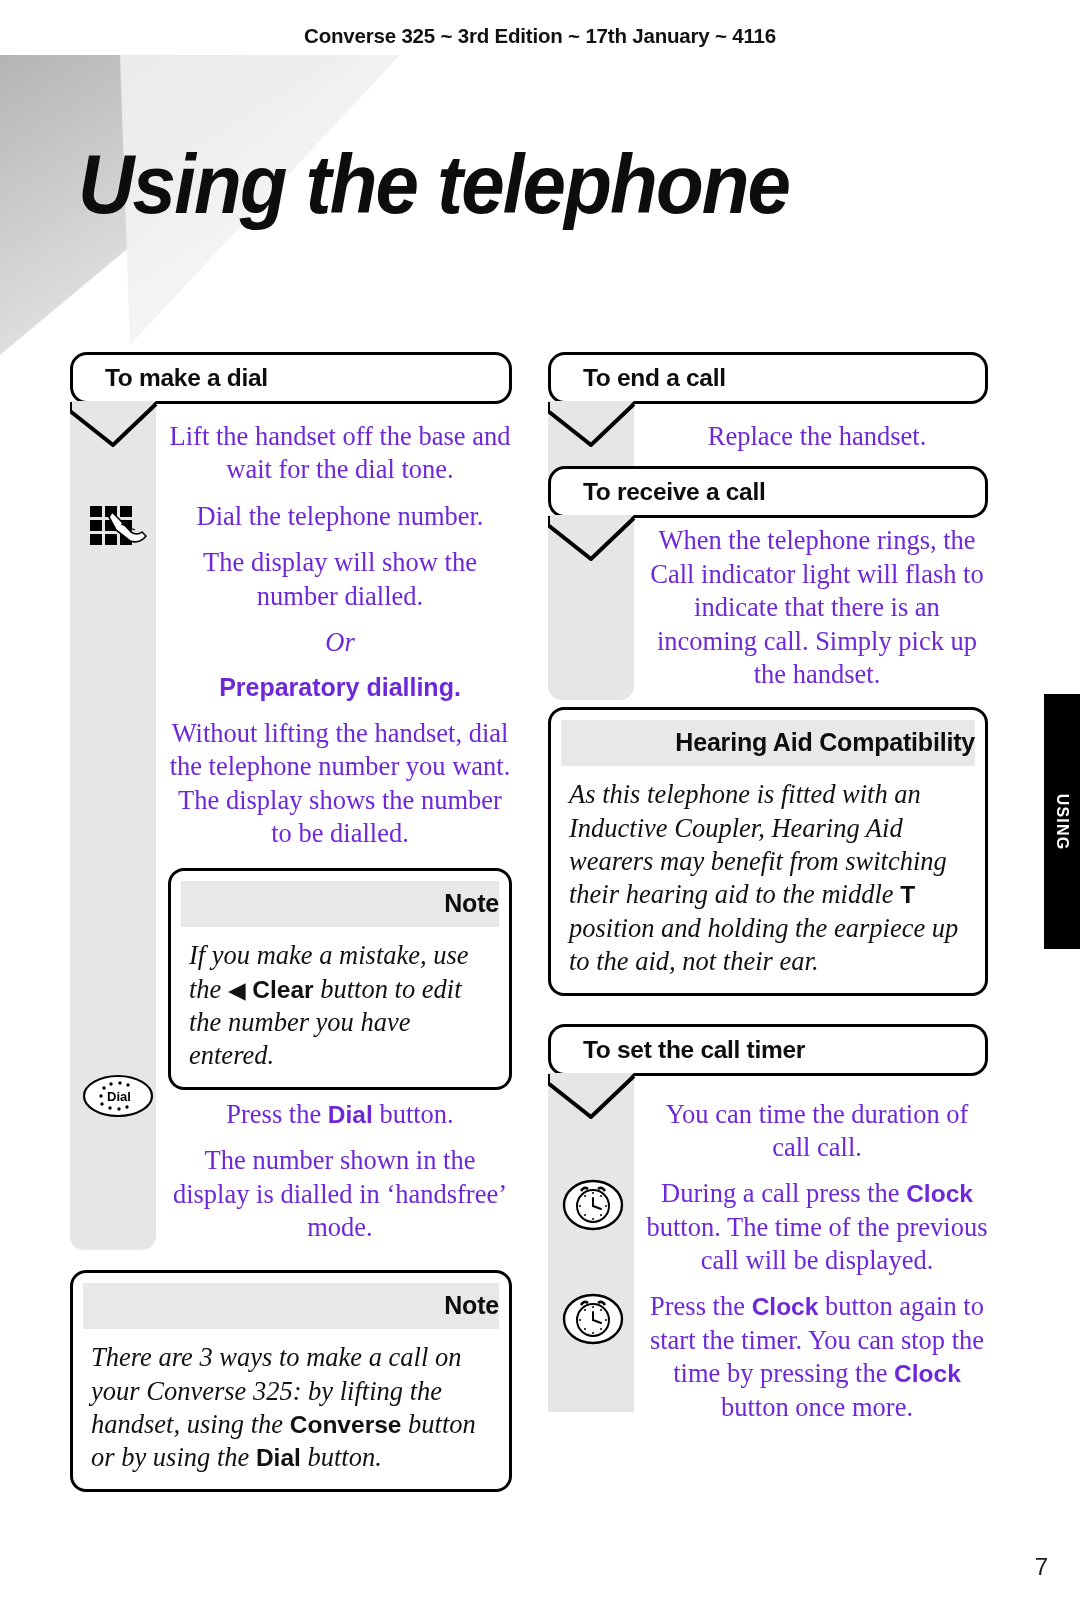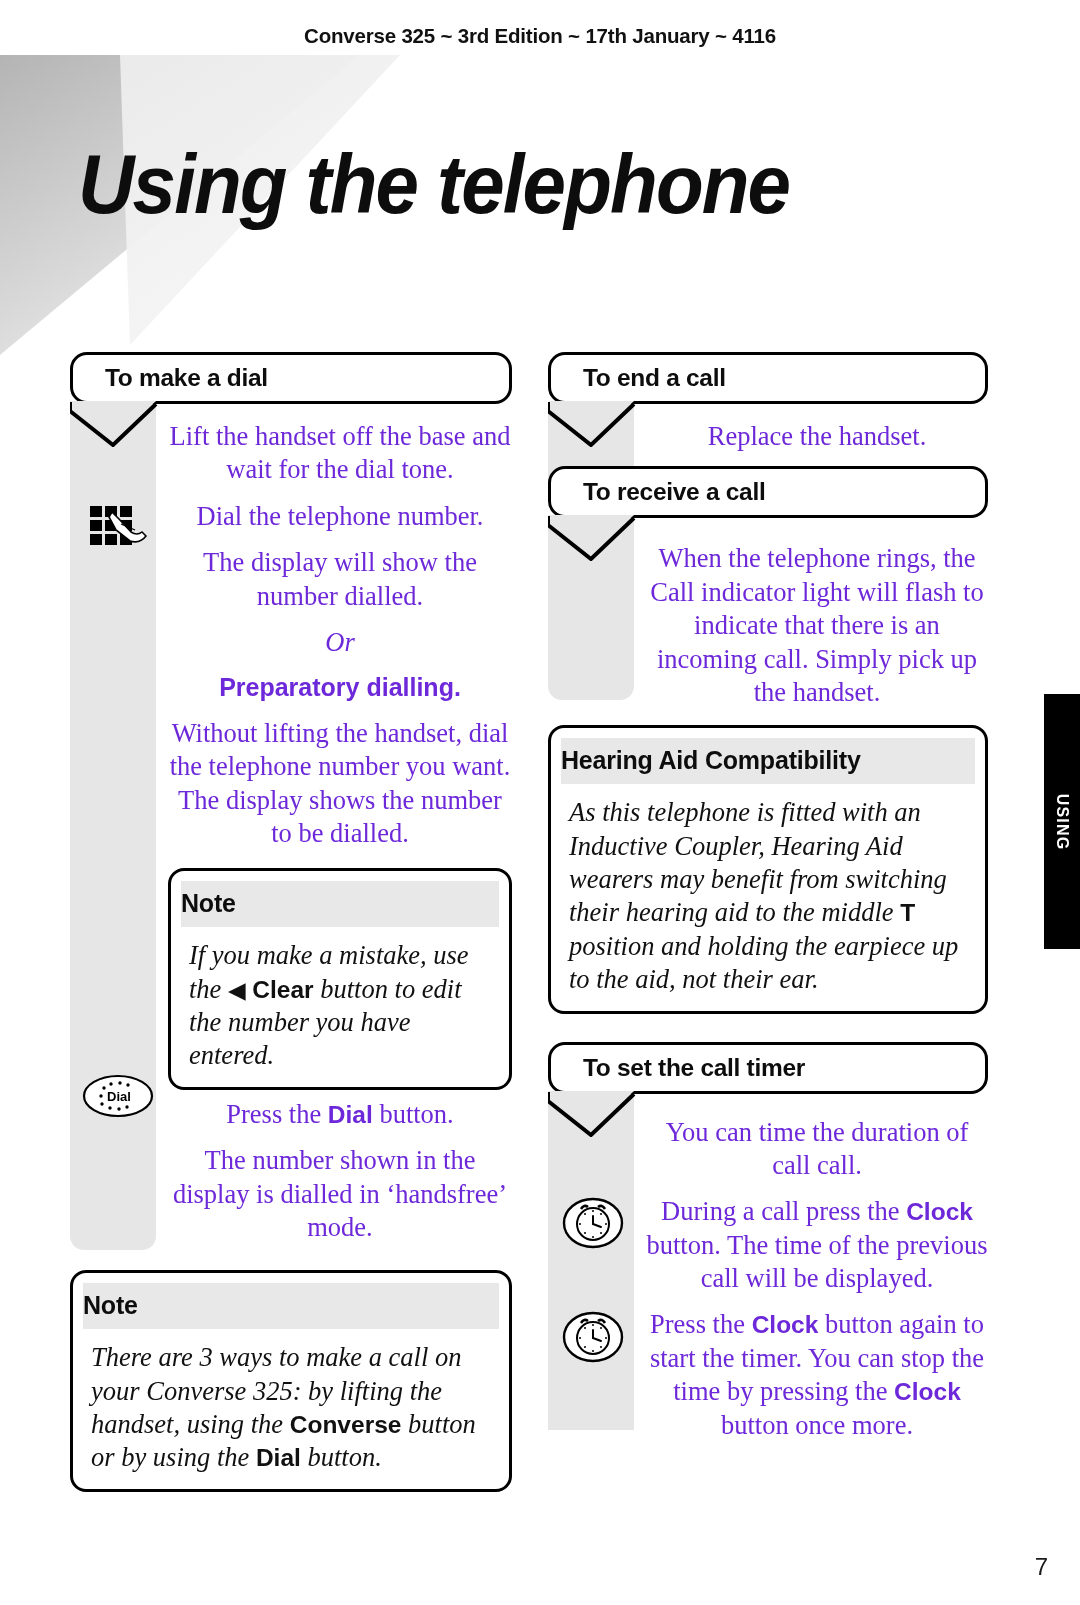--- a/index.html
+++ b/index.html
@@ -163,21 +163,21 @@
   .note-box {
     border: 3px solid #000;
     border-radius: 16px;
     background: #fff;
     padding: 10px 10px 14px 10px;
     position: relative;
     z-index: 5;
   }
   .note-head {
     background: #e8e8e8;
-    text-align: left;
+    text-align: right;
     font-family: "Liberation Sans", sans-serif;
     font-weight: bold;
     font-size: 25px;
     padding: 8px 0 9px 0;
     color: #0d0d0d;
     letter-spacing: -0.2px;
   }
   .note-body {
     font-family: "Liberation Serif", serif;
     font-style: italic;
@@ -321,21 +321,21 @@
 
     <div class="section" style="margin-top:8px">
       <div class="bubble">
         <span class="bubble-label">To receive a call</span>
       </div>
       <svg class="bubble-tail" viewBox="0 0 120 46">
         <polygon points="0,0 86,0 43,42" fill="#e6e6e6"></polygon>
         <path d="M0,1 L0,10 L43,44 L86,3" fill="none" stroke="#000" stroke-width="4"></path>
       </svg>
       <div class="rail" style="height:182px"></div>
-      <div class="body" style="padding-top:24px">
+      <div class="body" style="padding-top:6px">
         <p class="p">When the telephone rings, the Call indicator light will flash to indicate that there is an incoming call. Simply pick up the handset.</p>
       </div>
     </div>
 
     <div class="note-box" style="margin-top:16px">
       <div class="note-head">Hearing Aid Compatibility</div>
       <div class="note-body"><span>As this telephone is fitted with an Inductive Coupler, Hearing Aid wearers may benefit from switching their hearing aid to the middle </span><span class="b">T</span><span> position and holding the earpiece up to the aid, not their ear.</span></div>
     </div>
 
     <div class="section" style="margin-top:28px">

